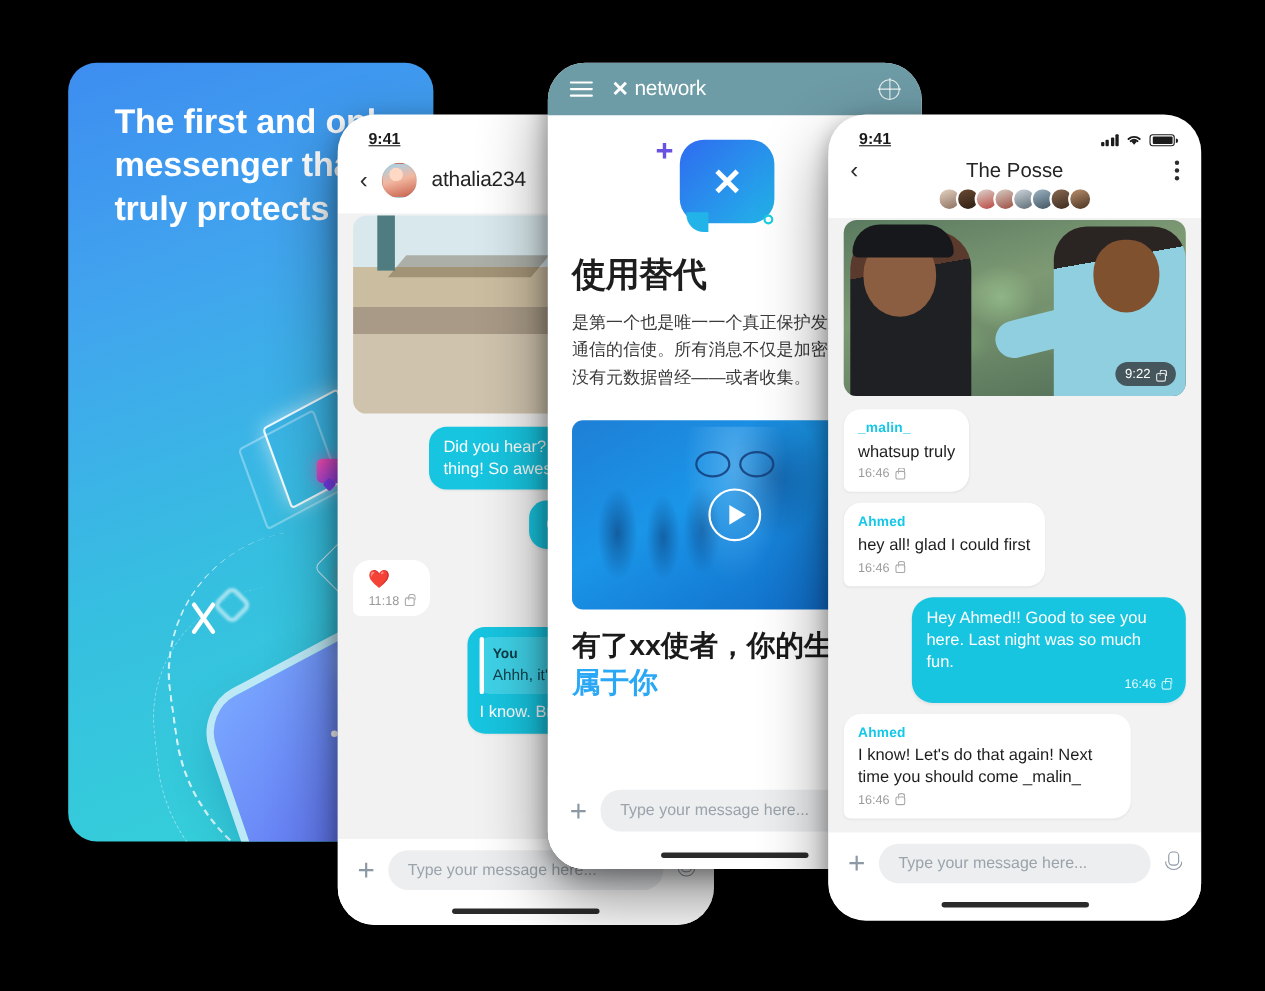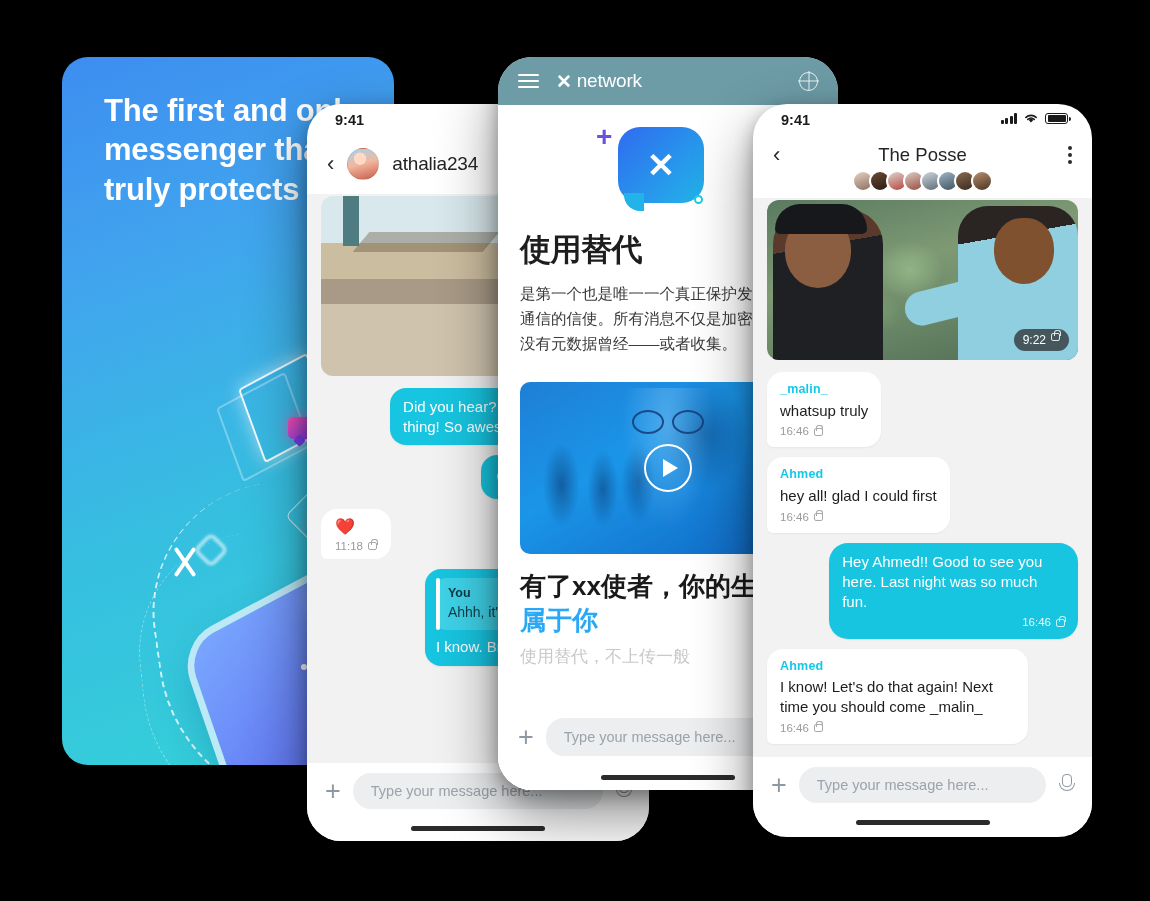--- a/index.html
+++ b/index.html
@@ -93,22 +93,22 @@
 
   
   .phone {
     position: absolute;
     background: #fff;
     border-radius: 34px;
     overflow: hidden;
     box-shadow: 0 26px 60px rgba(0,0,0,.45), 0 6px 18px rgba(0,0,0,.3);
   }
   .statusbar {
-    height: 38px; display:flex; align-items:flex-start; justify-content:space-between;
-    padding: 8px 24px 0 28px; font-size: 14.5px; font-weight:700; color:#1b1b1b;
+    height: 38px; display:flex; align-items:center; justify-content:space-between;
+    padding: 8px 24px 0 28px; font-size: 14.5px; font-weight:700; color:#1b1b1b;text-decoration:underline;
   }
   .sb-icons { display:flex; align-items:flex-end; gap:6px; }
   .bars { display:flex; align-items:flex-end; gap:1.5px; height:11px;}
   .bars i { width:3px; background:#1b1b1b; border-radius:1px; display:block;}
   .bars i:nth-child(1){height:4px;} .bars i:nth-child(2){height:6px;}
   .bars i:nth-child(3){height:8.5px;} .bars i:nth-child(4){height:11px;}
   .batt { width:23px;height:11.5px;border:1.6px solid #1b1b1b;border-radius:3px;position:relative;}
   .batt:before{content:"";position:absolute;inset:1.5px;background:#1b1b1b;border-radius:1px;}
   .batt:after{content:"";position:absolute;right:-4px;top:3.5px;width:2px;height:4px;
      background:#1b1b1b;border-radius:0 2px 2px 0;}
@@ -126,21 +126,21 @@
   .sender { font-size:12.5px; font-weight:700; color:#16c8e8; margin-bottom:3px; letter-spacing:.2px;}
   .meta { font-size:11.5px; color:#9a9a9a; margin-top:4px; display:flex; align-items:center; gap:5px;}
   .bubble.out .meta { color:rgba(255,255,255,.9); justify-content:flex-end; }
   .lock { display:inline-block; width:9px; height:8px; border:1.4px solid currentColor;
      border-radius:2px; position:relative; opacity:.85;}
   .lock:before{content:"";position:absolute;left:1.6px;top:-4px;width:5px;height:5px;
      border:1.4px solid currentColor;border-bottom:none;border-radius:3px 3px 0 0;}
   .photo-stamp {
     position:absolute; right:9px; bottom:9px;
     background: rgba(40,40,40,.72); color:#fff; font-size:12px;
-    padding:4px 9px; border-radius:11px; display:flex; align-items:flex-start; gap:5px;
+    padding:4px 9px; border-radius:11px; display:flex; align-items:flex-end; gap:5px;
   }
   .inputbar { display:flex; align-items:center; gap:12px; padding:10px 18px 6px; background:#fff;}
   .plus { font-size:27px; color:#8c98a4; font-weight:300; line-height:1; }
   .inputfield {
     flex:1; height:36px; background:#eceef0; border-radius:18px;
     display:flex; align-items:center; padding:0 18px;
     font-size:14.5px; color:#9ba3ab;
   }
   .mic { width:16px; height:22px; position:relative; }
   .mic:before{content:"";position:absolute;left:4px;top:0;width:8px;height:11px;
@@ -422,21 +422,20 @@
           <span class="person"></span>
           <span class="glasses"></span>
         <span class="playbtn">
             <i></i>
           </span>
       </div>
 
       <div class="cn-h2">
         <span>有了xx使者，你的生活 </span><span class="hl">属于你</span>
       </div>
-      <div class="cn-sub">使用替代，不上传一般</div>
     </div>
 
     <div class="p1-input">
       <div class="inputbar" style="padding:12px 20px 8px;">
         <span class="plus">+</span>
         <span class="inputfield" style="height:38px;">Type your message here...</span>
       </div>
       <div class="homebar">
           <i></i>
         </div>

